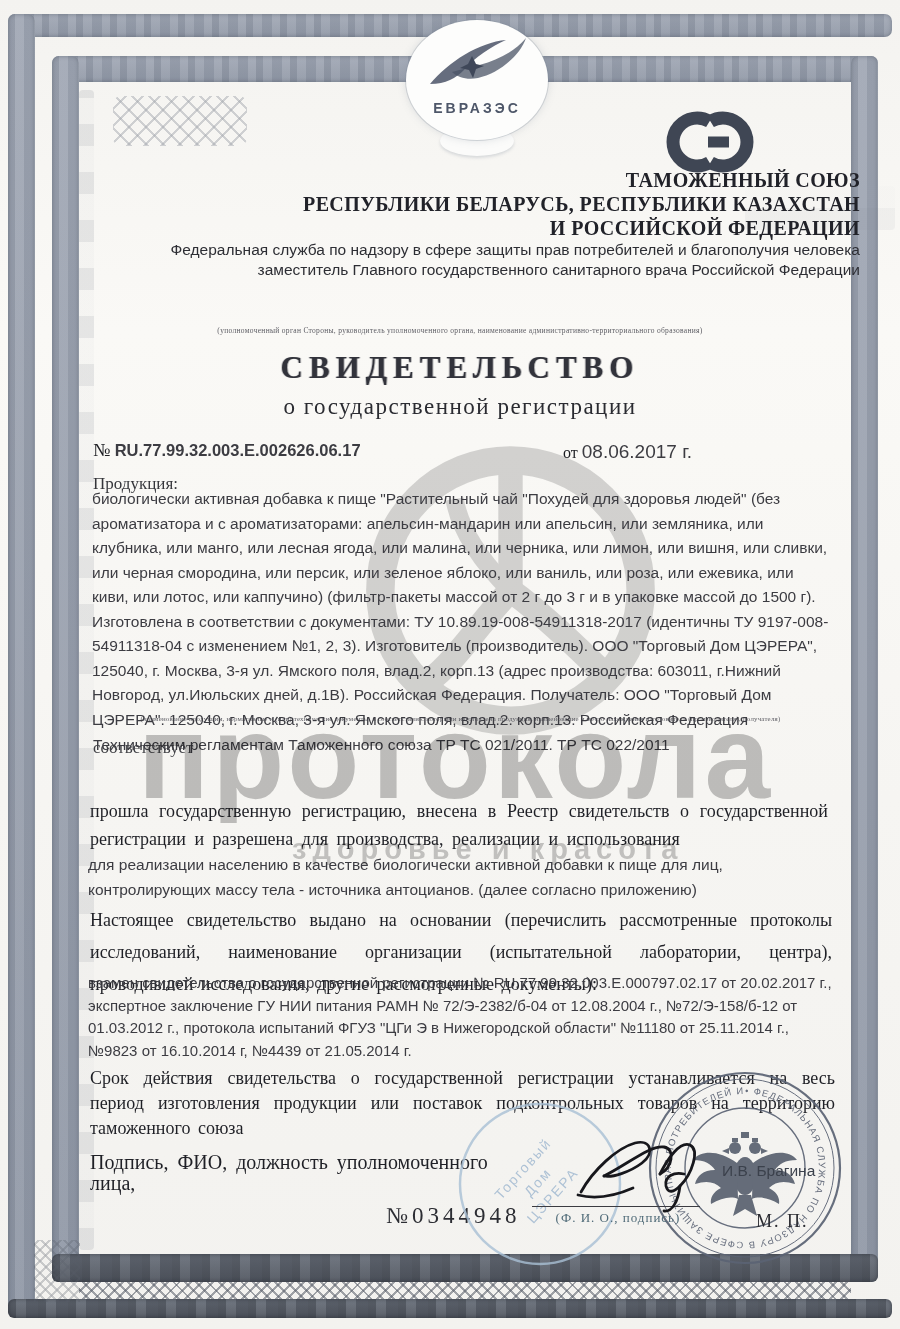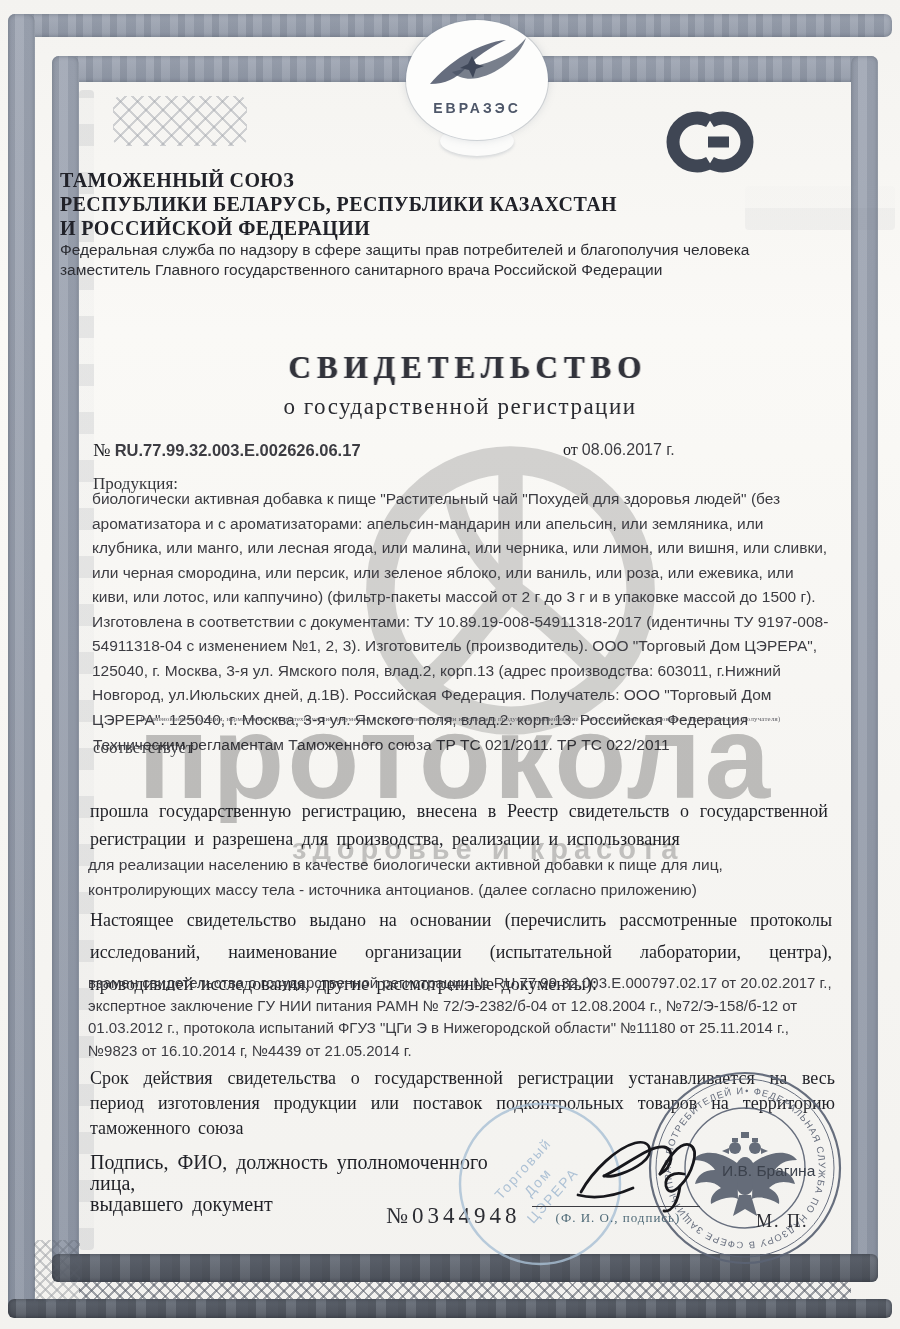--- a/index.html
+++ b/index.html
@@ -46,26 +46,26 @@
   .eurasec{
     left:406px;top:20px;width:142px;height:120px;border-radius:50%;
     background:#fdfdfc;z-index:3;text-align:center;
     box-shadow:0 0 0 1px rgba(125,135,152,.28), 0 0 8px rgba(125,135,152,.25);
   }
   .eurasec-tab{left:440px;top:126px;width:74px;height:30px;border-radius:50%;background:#fbfbfa;z-index:2;
     box-shadow:0 2px 3px rgba(125,135,152,.25);}
   .eurasec-label{margin-top:2px;font-family:"Liberation Sans",sans-serif;font-weight:bold;font-size:14px;letter-spacing:3px;color:#4e5769;}
   .ce-logo{left:660px;top:104px;width:100px;height:80px;z-index:2;}
   
-  .hdr{left:60px;top:168px;width:800px;text-align:left;z-index:4;}
+  .hdr{left:60px;top:168px;width:800px;text-align:right;z-index:4;}
   .hdr .b{font-weight:bold;font-size:20px;line-height:24px;letter-spacing:.4px;color:#212229;}
   .hdr .s{font-family:"Liberation Sans",sans-serif;font-size:15.5px;line-height:20px;color:#2d2e34;}
   .fineprint{color:#5c5c63;text-align:center;z-index:4;}
   .title-main{
-    left:68px;top:350px;width:800px;text-align:center;font-size:31px;font-weight:bold;letter-spacing:6px;color:#32333b;z-index:4;
+    left:60px;top:350px;width:800px;text-align:center;font-size:31px;font-weight:bold;letter-spacing:6px;color:#32333b;z-index:4;
     text-shadow:1px 0 0 rgba(55,56,66,.35), -1px 0 0 rgba(55,56,66,.25);
   }
   .title-sub{left:60px;top:394px;width:800px;text-align:center;font-size:23px;letter-spacing:1.5px;color:#2a2b31;z-index:4;}
   
   .serif-form{font-family:"Liberation Serif",serif;color:#1f2026;}
   .sans-fill{font-family:"Liberation Sans",sans-serif;color:#3c3c42;}
   .just{text-align:justify;}
   .wm-brand{
     left:138px;top:698px;z-index:6;font-family:"Liberation Sans",sans-serif;font-weight:bold;
     font-size:118px;letter-spacing:3px;color:#878787;opacity:.5;mix-blend-mode:multiply;line-height:1;
@@ -116,31 +116,32 @@
   </svg>
 
   <div class="abs hdr">
     <div class="b">ТАМОЖЕННЫЙ СОЮЗ</div>
     <div class="b">РЕСПУБЛИКИ БЕЛАРУСЬ, РЕСПУБЛИКИ КАЗАХСТАН</div>
     <div class="b">И РОССИЙСКОЙ ФЕДЕРАЦИИ</div>
     <div class="s">Федеральная служба по надзору в сфере защиты прав потребителей и благополучия человека</div>
     <div class="s">заместитель Главного государственного санитарного врача Российской Федерации</div>
   </div>
 
+  <div class="abs fineprint" style="left:90px;top:326px;width:740px;font-size:7.5px;letter-spacing:.3px;">(уполномоченный орган Стороны, руководитель уполномоченного органа, наименование административно-территориального образования)</div>
 
   <div class="abs title-main">СВИДЕТЕЛЬСТВО</div>
   <div class="abs title-sub">о государственной регистрации</div>
 
   <div class="abs" style="left:93px;top:440px;z-index:4;font-size:18px;">
     <span>№</span>
     <span class="sans-fill" style="font-size:16.5px;font-weight:bold;">RU.77.99.32.003.E.002626.06.17</span>
   </div>
   <div class="abs" style="left:563px;top:441px;z-index:4;font-size:16px;">
     <span>от</span>
-    <span class="sans-fill" style="font-size:16px;margin-top:8px;">08.06.2017 г.</span>
+    <span class="sans-fill" style="font-size:19px;margin-top:8px;">08.06.2017 г.</span>
   </div>
 
   <div class="abs serif-form" style="left:93px;top:474px;font-size:17px;z-index:4;opacity:.9;">Продукция:</div>
   <div class="abs sans-fill" style="left:92px;top:487px;width:737px;font-size:15.5px;line-height:24.5px;z-index:5;">биологически активная добавка к пище "Растительный чай "Похудей для здоровья людей" (без ароматизатора и с ароматизаторами: апельсин-мандарин или апельсин, или земляника, или клубника, или манго, или лесная ягода, или малина, или черника, или лимон, или вишня, или сливки, или черная смородина, или персик, или зеленое яблоко, или ваниль, или роза, или ежевика, или киви, или лотос, или каппучино) (фильтр-пакеты массой от 2 г до 3 г и в упаковке массой до 1500 г). Изготовлена в соответствии с документами: ТУ 10.89.19-008-54911318-2017 (идентичны ТУ 9197-008-54911318-04 с изменением №1, 2, 3). Изготовитель (производитель). ООО "Торговый Дом ЦЭРЕРА", 125040, г. Москва, 3-я ул. Ямского поля, влад.2, корп.13 (адрес производства: 603011, г.Нижний Новгород, ул.Июльских дней, д.1В). Российская Федерация. Получатель: ООО "Торговый Дом ЦЭРЕРА". 125040, г. Москва, 3-я ул. Ямского поля, влад.2. корп.13. Российская Федерация</div>
   <div class="abs fineprint" style="left:88px;top:715px;width:745px;font-size:6.9px;letter-spacing:.2px;">(наименование продукции, нормативные и (или) технические документы, в соответствии с которыми изготовлена продукция, наименование и место нахождения изготовителя (производителя), получателя)</div>
 
   <div class="abs serif-form" style="left:93px;top:738px;font-size:17px;z-index:4;opacity:.85;">соответствует</div>
   <div class="abs sans-fill" style="left:93px;top:736px;width:740px;font-size:15.5px;z-index:5;">Техническим регламентам Таможенного союза ТР ТС 021/2011. ТР ТС 022/2011</div>
 
   <svg class="abs wm-circle" viewBox="0 0 300 300">
@@ -156,21 +157,20 @@
   <div class="abs serif-form just" style="left:90px;top:798px;width:738px;font-size:18px;line-height:27.5px;word-spacing:4px;z-index:4;">прошла государственную регистрацию, внесена в Реестр свидетельств о государственной регистрации и разрешена для производства, реализации и использования</div>
   <div class="abs sans-fill" style="left:88px;top:852px;width:742px;font-size:15.5px;line-height:25px;z-index:5;">для реализации населению в качестве биологически активной добавки к пище для лиц, контролирующих массу тела - источника антоцианов. (далее согласно приложению)</div>
 
   <div class="abs serif-form just" style="left:90px;top:904px;width:742px;font-size:18px;line-height:32px;word-spacing:3px;z-index:4;">Настоящее свидетельство выдано на основании (перечислить рассмотренные протоколы исследований, наименование организации (испытательной лаборатории, центра), проводившей исследования, другие рассмотренные документы):</div>
   <div class="abs sans-fill" style="left:88px;top:972px;width:748px;font-size:15px;line-height:22.5px;z-index:5;">взамен свидетельства о государственной регистрации № RU.77.99.32.003.Е.000797.02.17 от 20.02.2017 г., экспертное заключение ГУ НИИ питания РАМН № 72/Э-2382/б-04 от 12.08.2004 г., №72/Э-158/б-12 от 01.03.2012 г., протокола испытаний ФГУЗ "ЦГи Э в Нижегородской области" №11180 от 25.11.2014 г., №9823 от 16.10.2014 г, №4439 от 21.05.2014 г.</div>
 
   <div class="abs serif-form just" style="left:90px;top:1066px;width:745px;font-size:18px;line-height:25px;word-spacing:3px;z-index:4;">Срок действия свидетельства о государственной регистрации устанавливается на весь период изготовления продукции или поставок подконтрольных товаров на территорию таможенного союза</div>
 
   <div class="abs serif-form" style="left:90px;top:1152px;width:398px;font-size:20px;line-height:21px;word-spacing:4px;z-index:4;">
     <div>Подпись, ФИО, должность уполномоченного лица,</div>
-    <div>выдавшего документ</div>
   </div>
 
   <div class="abs blank-no">№0344948</div>
 
   <svg class="abs" style="left:452px;top:1096px;z-index:7;opacity:.8;" width="176" height="176" viewBox="0 0 176 176">
     <circle cx="88" cy="88" r="80" fill="none" stroke="#a9c0d5" stroke-width="2.5"></circle>
     <g transform="rotate(-48 88 88)" fill="#9db6cf" font-family="Liberation Sans, sans-serif" font-size="14" letter-spacing="2" text-anchor="middle">
       <text x="88" y="70">Торговый</text>
       <text x="88" y="90">Дом</text>
       <text x="88" y="110">ЦЭРЕРА</text>

